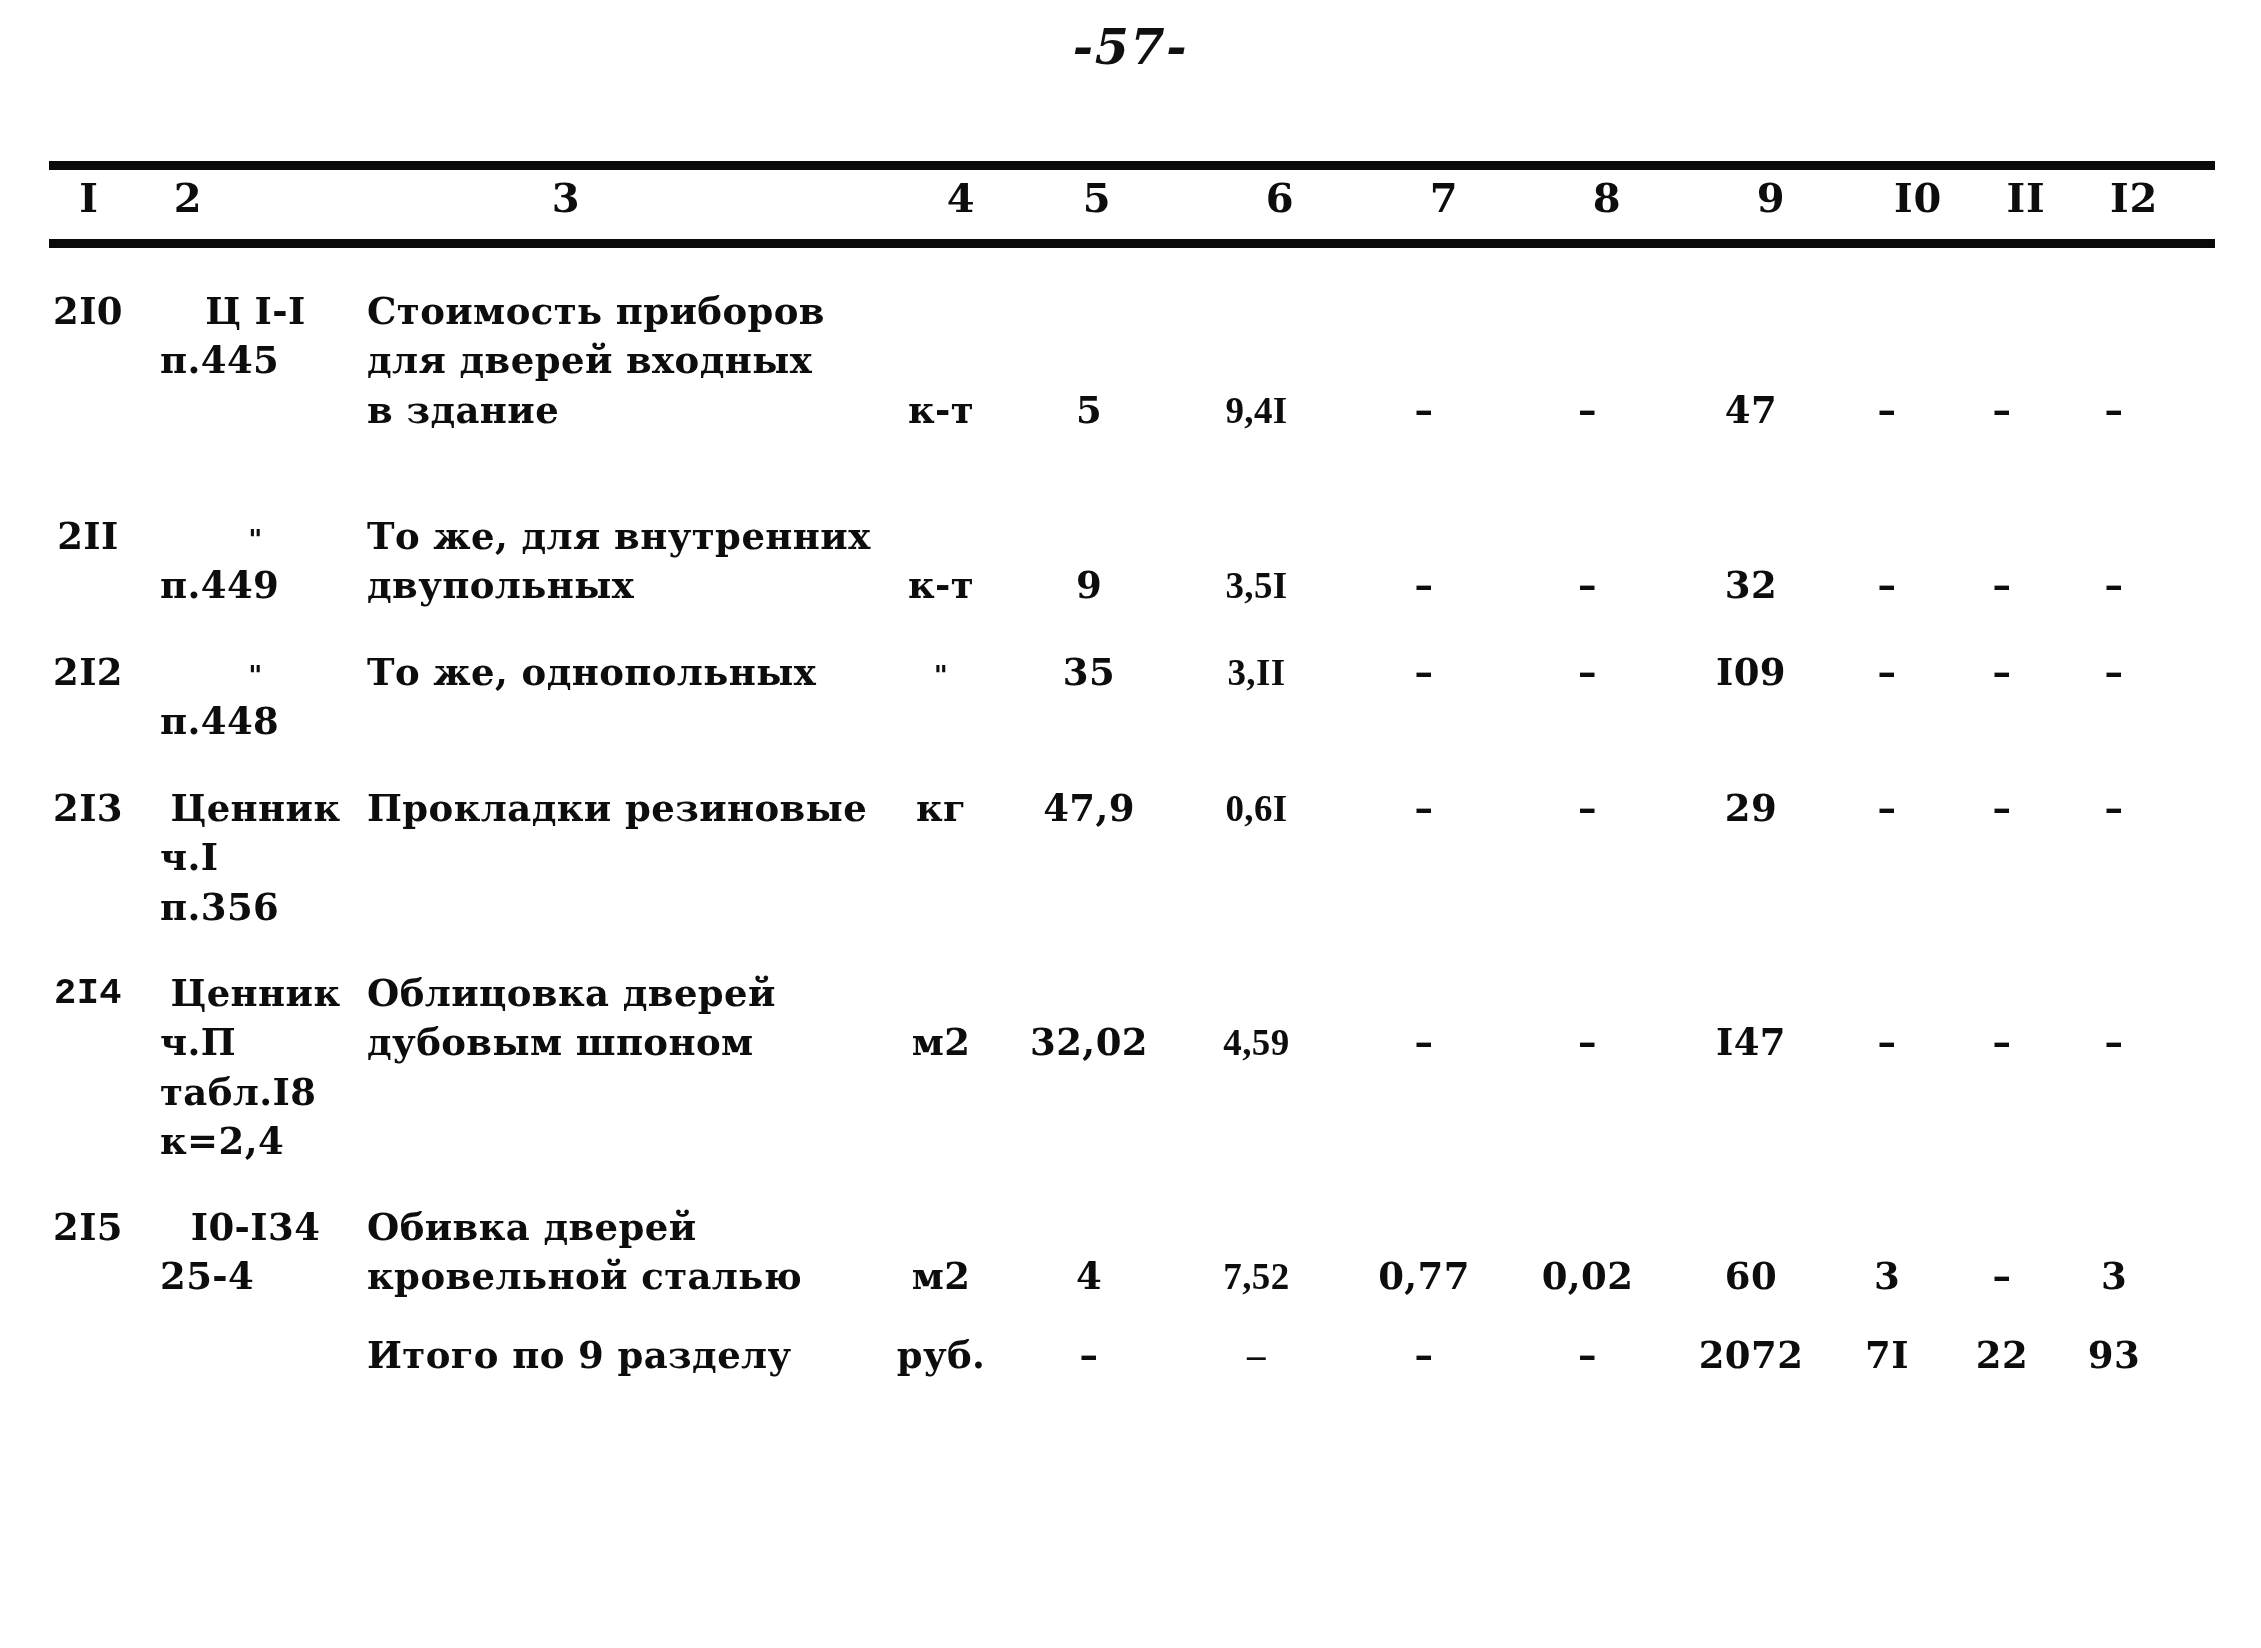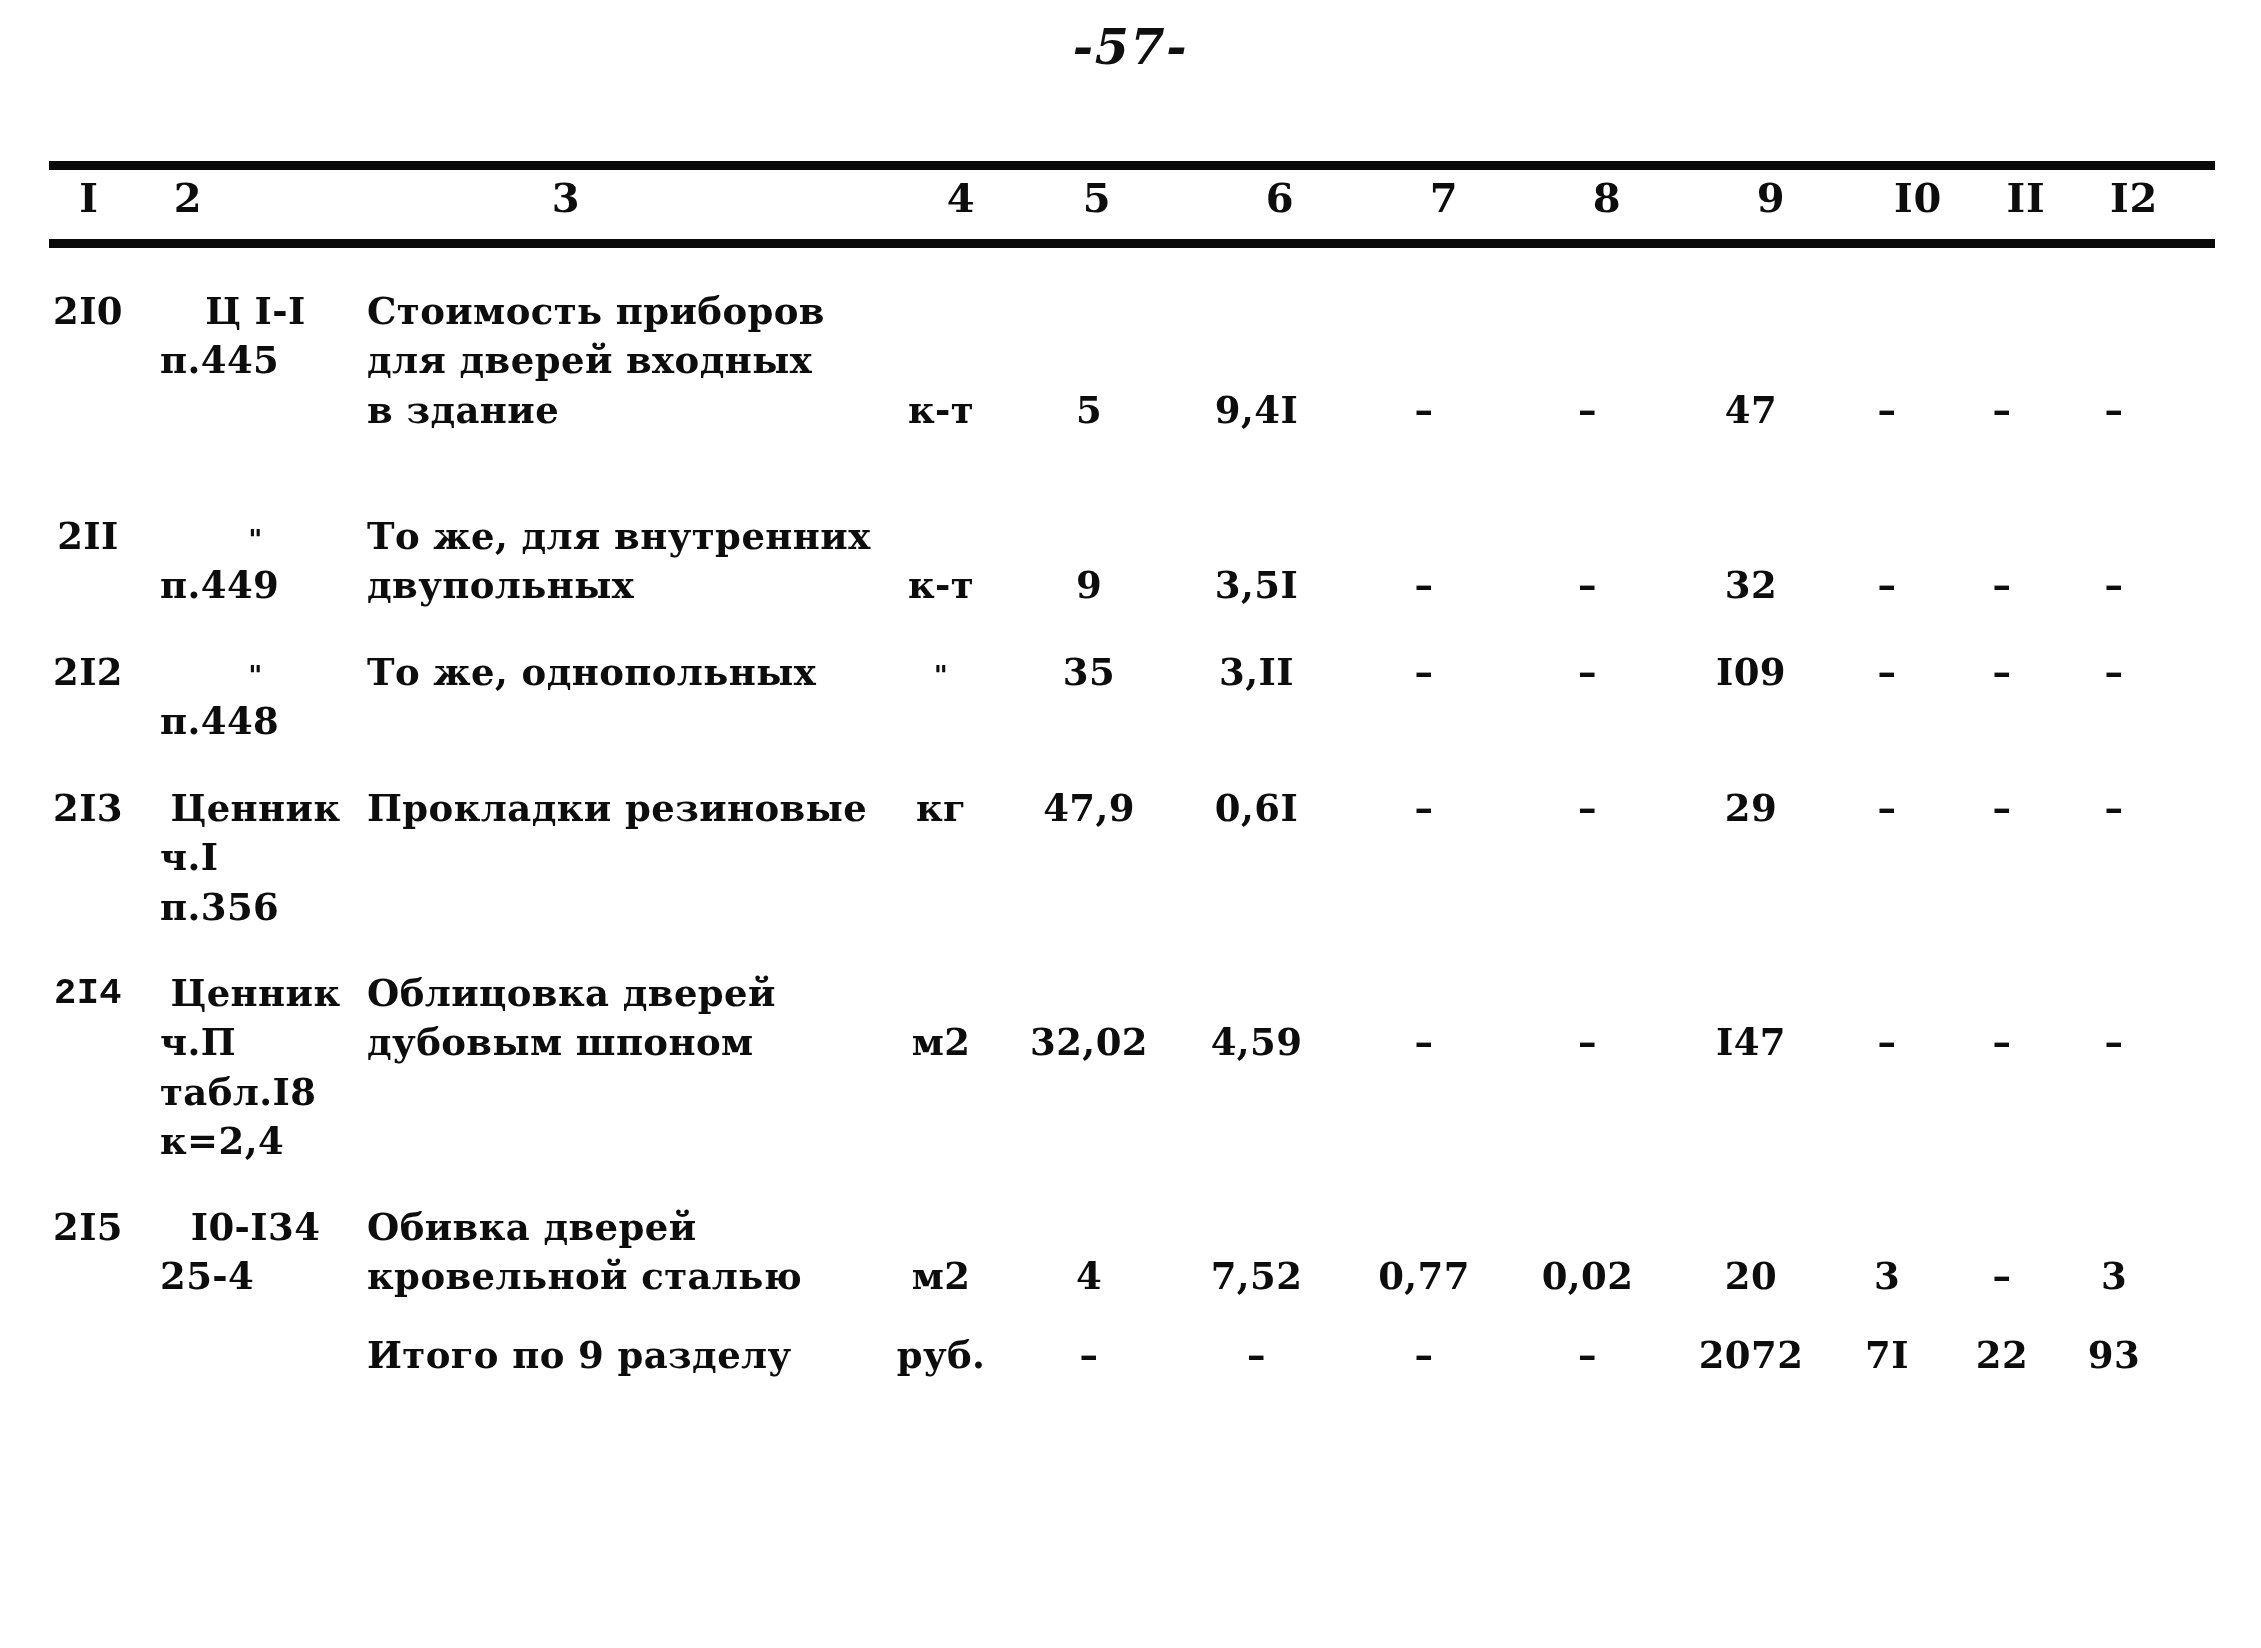--- a/index.html
+++ b/index.html
@@ -83,21 +83,21 @@
   .cell.center { text-align: center; }
   .cell.left   { text-align: left; }
   .cell.bold   { font-weight: 900; }
 
   
   .c1  { left: 24px;   width: 128px; }
   .c2  { left: 152px;  width: 207px; }
   .c3  { left: 367px;  width: 510px; }
   .c4  { left: 869px; width: 144px; }
   .c5  { left: 1013px; width: 152px; }
-  .c6  { left: 1165px; width: 183px; }
+  .c6  { left: 1165px; width: 183px; font-family: Liberation Serif, serif; }
   .c7  { left: 1348px; width: 152px; }
   .c8  { left: 1500px; width: 175px; }
   .c9  { left: 1675px; width: 152px; }
   .c10 { left: 1827px; width: 120px; }
   .c11 { left: 1946px; width: 112px; }
   .c12 { left: 2058px; width: 112px; }
 
   
   .ditto {
     font-family: "DejaVu Sans", sans-serif;
@@ -220,21 +220,21 @@
         <div class="cell c1 center" style="top: 0px;">2I5</div>
         <div class="cell c2 center" style="top: 0px;">I0-I34</div>
         <div class="cell c2 left" style="top: 49px; left: 160px;">25-4</div>
         <div class="cell c3 left" style="top: 0px;">Обивка дверей</div>
         <div class="cell c3 left" style="top: 49px;">кровельной сталью</div>
         <div class="cell c4 center" style="top: 49px;">м2</div>
         <div class="cell c5 center" style="top: 49px;">4</div>
         <div class="cell c6 center" style="top: 49px;">7,52</div>
         <div class="cell c7 center" style="top: 49px;">0,77</div>
         <div class="cell c8 center" style="top: 49px;">0,02</div>
-        <div class="cell c9 center" style="top: 49px;">20</div>
+        <div class="cell c9 center" style="top: 49px;">60</div>
         <div class="cell c10 center" style="top: 49px;">3</div>
         <div class="cell c11 center" style="top: 49px;">–</div>
         <div class="cell c12 center bold" style="top: 49px;">3</div>
       </div>
       <div class="row" style="height: 49px;">
         <div class="cell c3 left" style="top: 0px;">Итого по 9 разделу</div>
         <div class="cell c4 center" style="top: 0px;">руб.</div>
         <div class="cell c5 center" style="top: 0px;">–</div>
         <div class="cell c6 center" style="top: 0px;">–</div>
         <div class="cell c7 center" style="top: 0px;">–</div>

